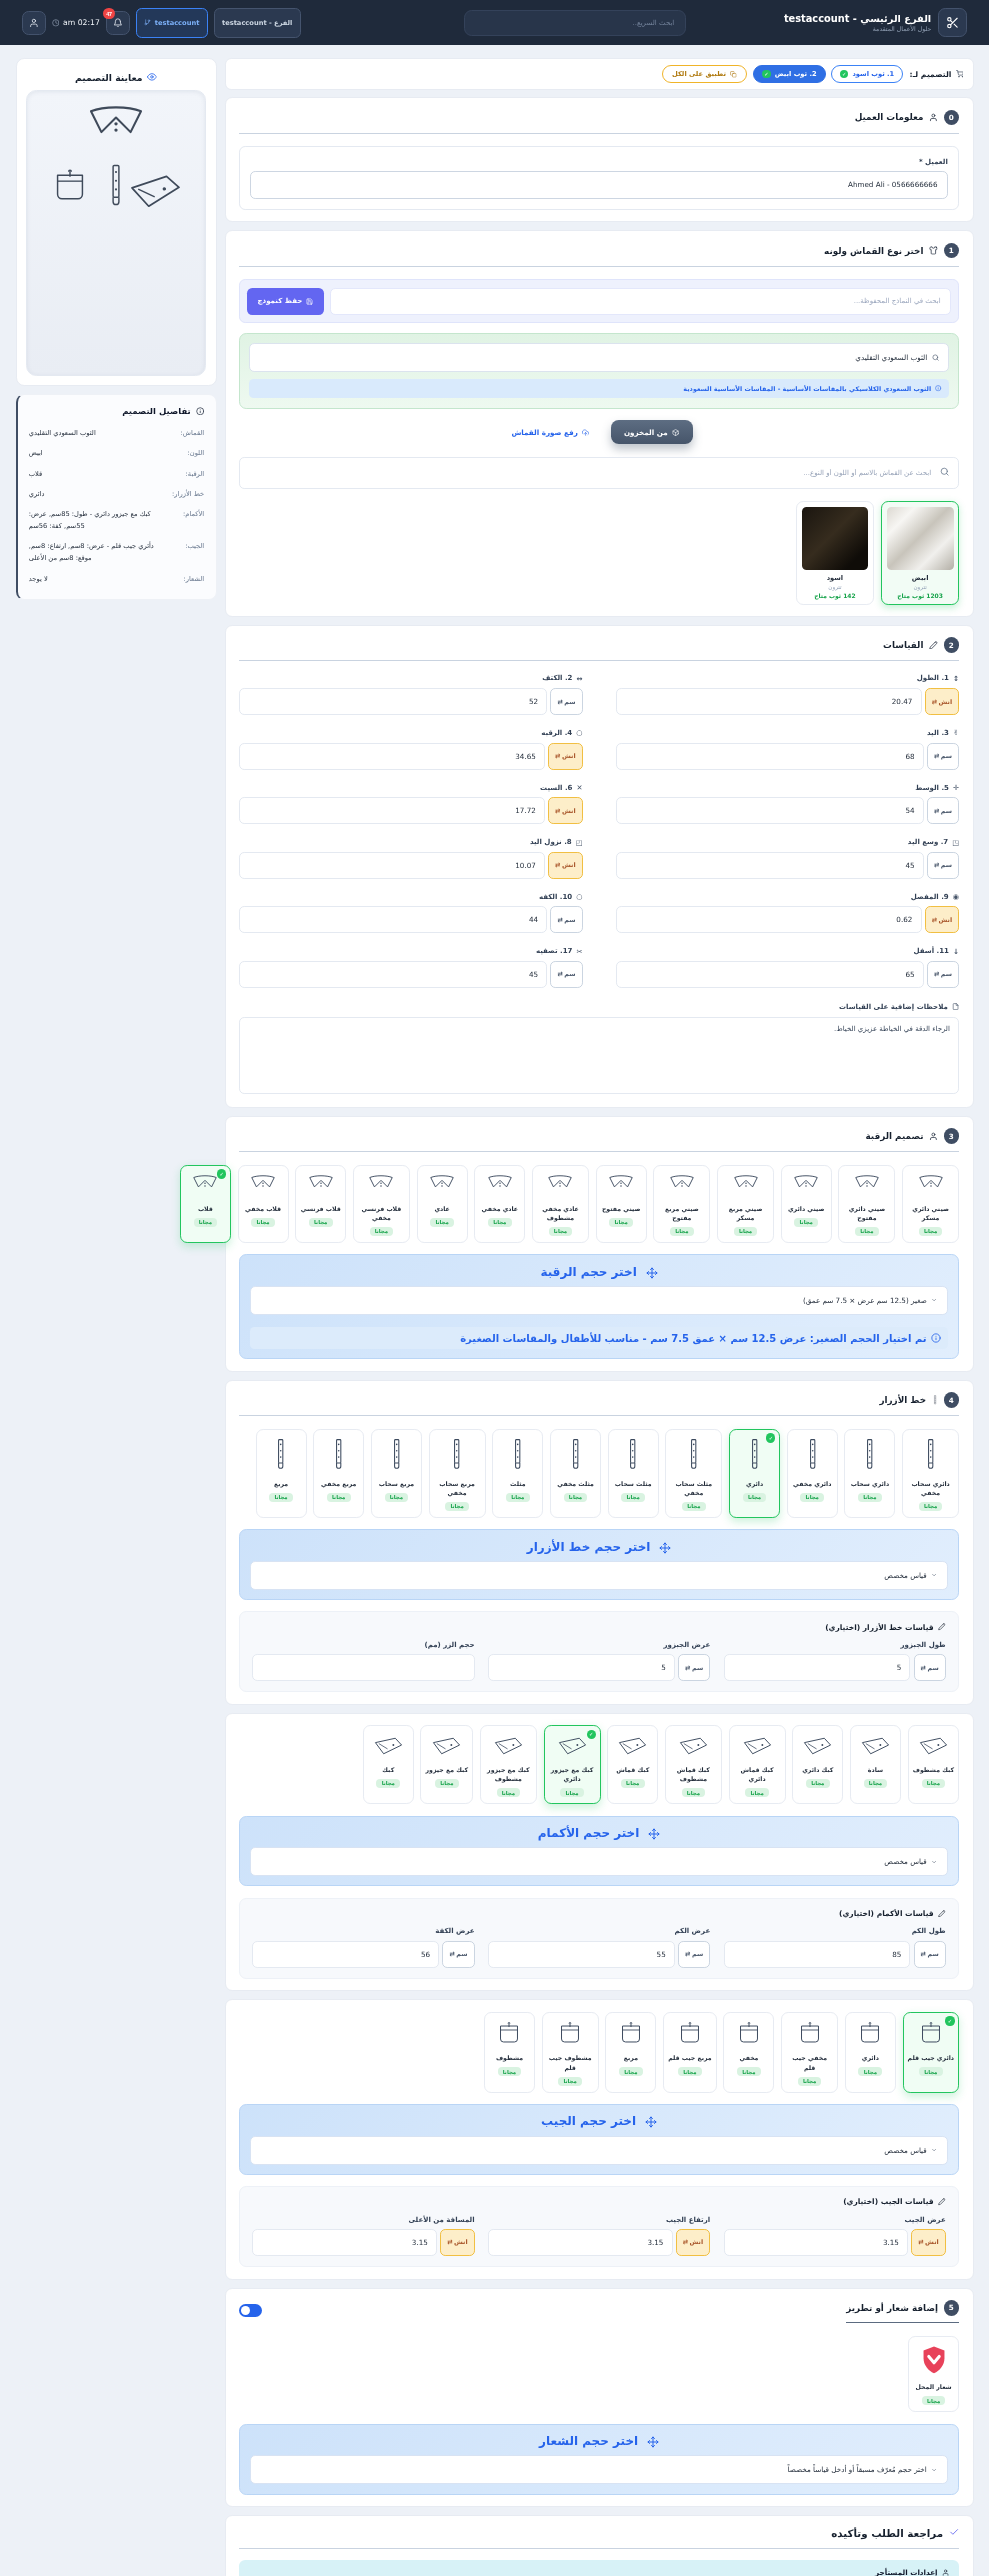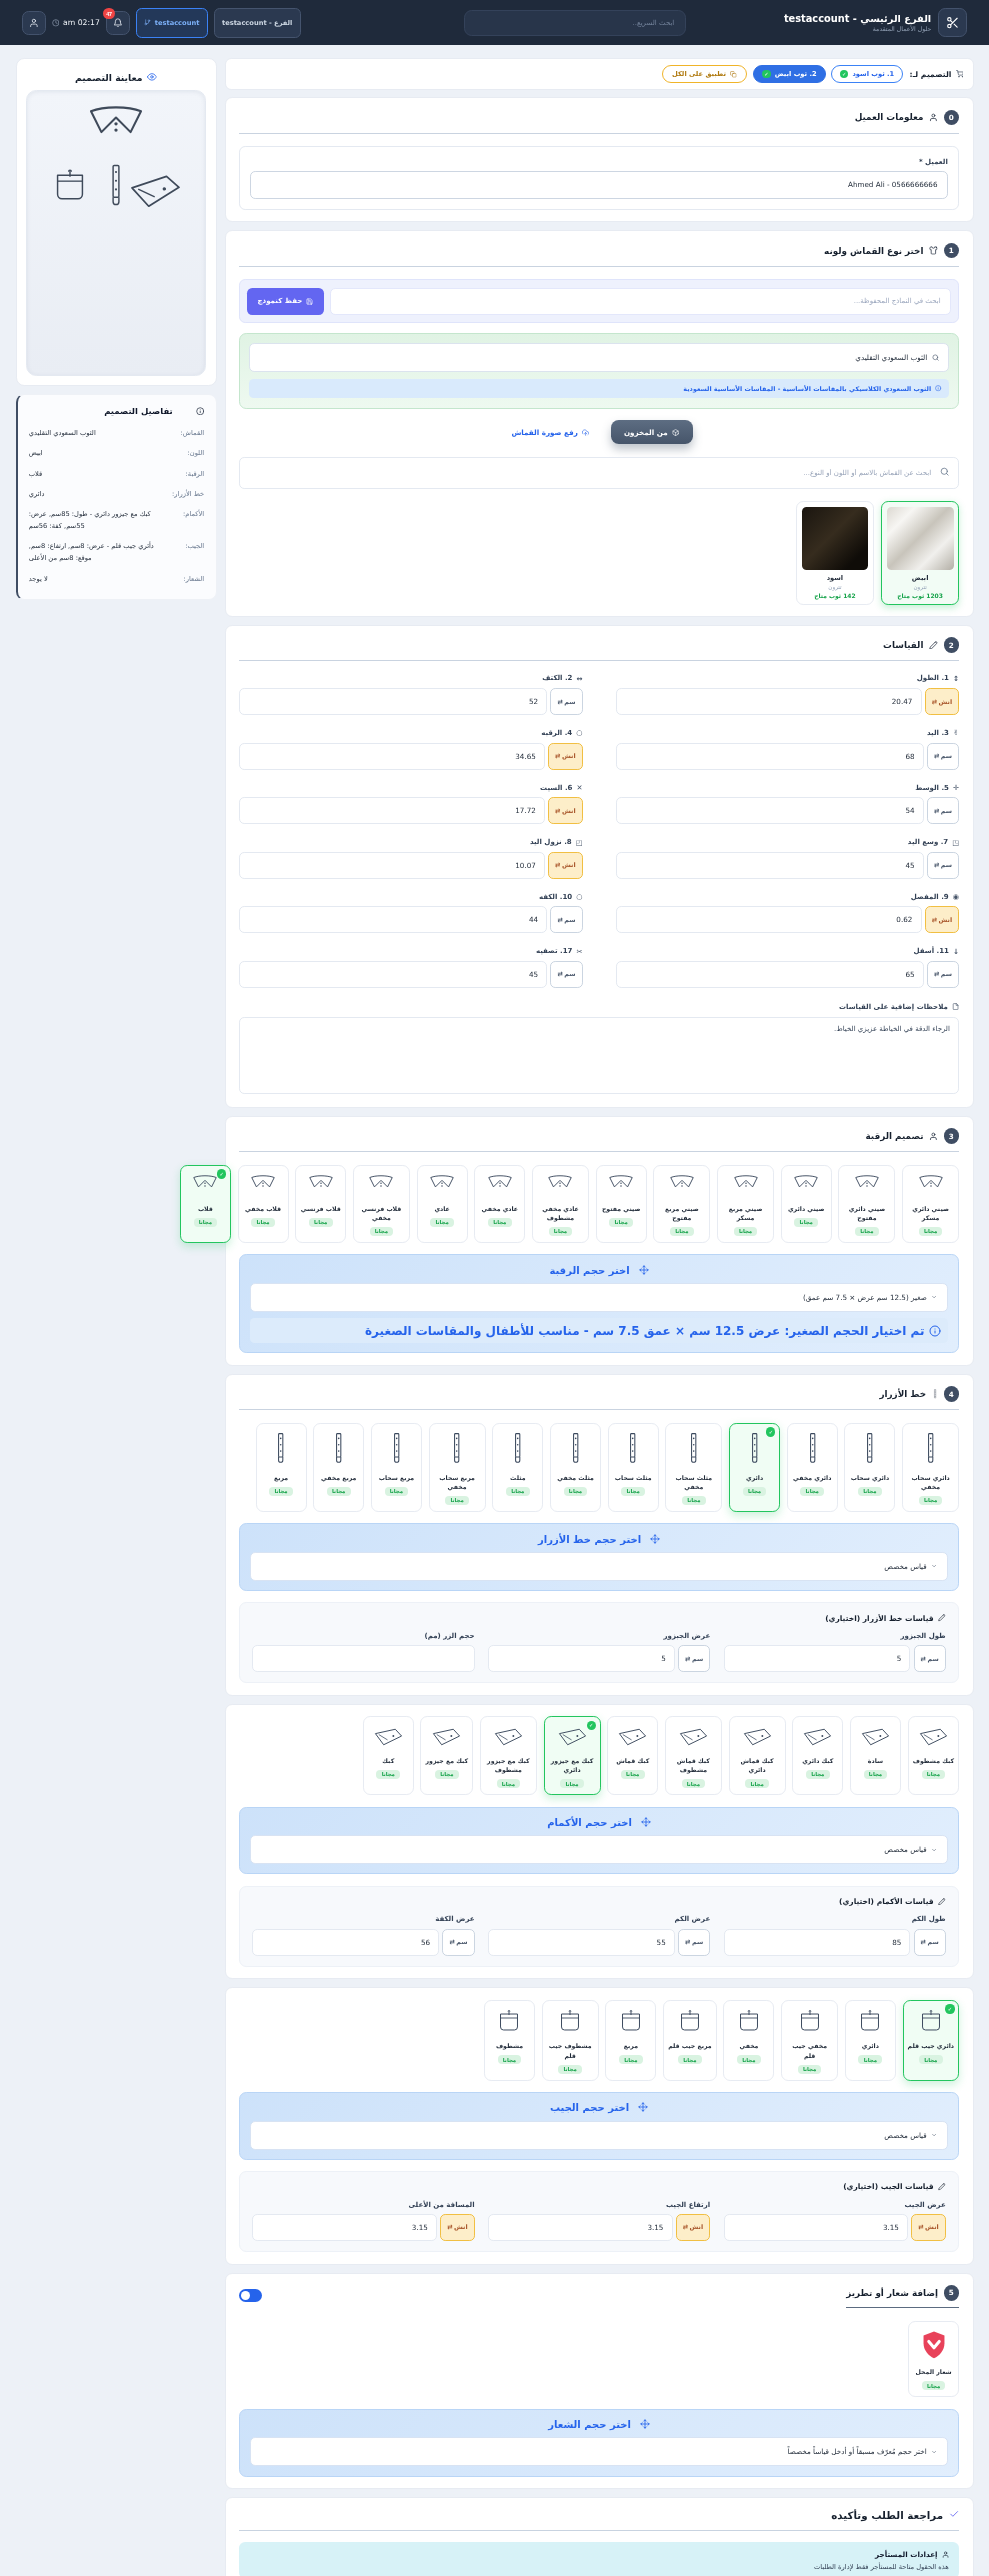--- a/index.html
+++ b/index.html
@@ -85,24 +85,24 @@
   .opt-row{display:flex;gap:6.7px;flex-wrap:nowrap}
   .opt-card{position:relative;min-width:51px;max-width:57px;flex:0 0 auto;border:1px solid #e7ebf2;border-radius:7.2px;background:#fff;padding:8.2px 4.1px 6.2px;text-align:center;display:flex;flex-direction:column;align-items:center;gap:4.6px;cursor:pointer}
   .opt-card.f-selected{border-color:#22c55e;background:#f0fdf4;box-shadow:0 3.1px 8.2px rgba(34,197,94,.22)}
   .opt-check{display:none;position:absolute;top:3.6px;right:3.6px;width:9.3px;height:9.3px;border-radius:50%;background:#22c55e;color:#fff;font-size:5.2px;align-items:center;justify-content:center}
   .f-selected .opt-check{display:flex}
   .opt-g{color:#3c4a5e}
   .opt-label{font-size:6.2px;font-weight:800;color:#1f2937;line-height:1.5;min-height:9.3px}
   .opt-free{background:#d9f3e1;color:#16a34a;font-size:5.4px;font-weight:800;border-radius:4.1px;padding:1.5px 5.2px}
   
   .size-box{background:linear-gradient(135deg,#cde2fa,#e1eefd);border:0.5px solid #b9d5f6;border-radius:7.2px;padding:9.3px 10.3px;margin-top:11.3px}
-  .size-title{color:#2563eb;font-weight:800;font-size:10px;text-align:center;margin-bottom:7.2px;display:flex;align-items:flex-start;justify-content:center;gap:9px}
+  .size-title{color:#2563eb;font-weight:800;font-size:12px;text-align:center;margin-bottom:7.2px;display:flex;align-items:flex-end;justify-content:center;gap:9px}
   .size-select{background:#fff;border:0.5px solid #d8e3f3;border-radius:5.2px;height:29px;display:flex;align-items:center;gap:4.6px;padding:0 9.3px;font-size:7.2px;color:#1f2937;cursor:pointer}
   .size-select .chev{color:#475569;font-size:6.2px;display:flex}
-  .size-info{background:#dcebfb;border-radius:4.6px;padding:5.7px 7.2px;margin-top:6px;color:#2563eb;font-size:12px;font-weight:600;display:flex;align-items:center;gap:4.1px}
+  .size-info{background:#dcebfb;border-radius:4.6px;padding:5.7px 7.2px;margin-top:12px;color:#2563eb;font-size:10px;font-weight:600;display:flex;align-items:center;gap:4.1px}
   
   .custom-box{background:#f7f9fc;border:0.5px solid #edf1f7;border-radius:7.2px;padding:10.3px 12.4px;margin-top:11.3px}
   .custom-title{display:flex;align-items:center;gap:4.6px;font-weight:800;font-size:7.5px;color:#16202e;margin-bottom:9.3px}
   .c-grid{display:grid;grid-template-columns:repeat(3,1fr);column-gap:13.4px}
   
   .logo-head{display:flex;align-items:flex-start;justify-content:space-between;margin-bottom:12.4px}
   .logo-title-wrap{display:flex;align-items:center;gap:5.7px;padding-bottom:6.7px;border-bottom:0.8px solid #5b6b80}
   .switch{width:23px;height:12.4px;border-radius:515px;background:#2563eb;position:relative;border:none;cursor:pointer;flex-shrink:0;margin-top:4.1px}
   .switch::after{content:"";position:absolute;top:1.5px;left:2.1px;width:9.3px;height:9.3px;border-radius:50%;background:#fff}
   
@@ -113,21 +113,21 @@
   .tenant-text{font-size:6.7px;color:#334155}
   .warn-box{background:#fcf3da;border:0.5px solid #f3e3b2;border-radius:6.2px;padding:8.8px 10.3px;margin-bottom:11.3px;font-size:7px;color:#4a3f24;display:flex;gap:4.6px;align-items:flex-start;line-height:1.7}
   .warn-box svg{color:#8a6d1d;flex-shrink:0;margin-top:1.5px}
   
   .side-panel{background:#fff;border:0.5px solid #e7ebf2;border-radius:8.2px;padding:9.3px}
   .preview-title{display:flex;align-items:center;justify-content:center;gap:4.6px;font-weight:800;font-size:9.3px;color:#16202e;padding:3.1px 0 7.2px}
   .preview-title svg{color:#2563eb;font-size:9.8px}
   .preview-box{height:286px;background:linear-gradient(180deg,#f2f5fa,#e9edf4);border:0.5px solid #e4e9f1;border-radius:10.3px;position:relative;box-shadow:inset 0 1px 4.1px rgba(100,116,139,.12)}
   .pv{position:absolute;color:#3f4a5a}
   .side-details{margin-top:8.2px;background:#fbfcfe;border:0.5px solid #eef1f6;border-left:2.6px solid #3f4d63;border-radius:8.2px;padding:10.3px 11.3px}
-  .side-details-title{display:flex;align-items:center;gap:23px;font-weight:800;font-size:8.5px;color:#0f172a;margin-bottom:7.2px}
+  .side-details-title{display:flex;align-items:center;gap:5px;font-weight:800;font-size:8.5px;color:#0f172a;margin-bottom:7.2px}
   .side-details-title svg{color:#1e293b}
   .d-row{display:flex;justify-content:space-between;align-items:flex-start;gap:5.2px;padding:4.1px 0;font-size:6.7px;line-height:1.8}
   .d-label{color:#64748b;white-space:nowrap}
   .d-value{color:#1f2937;text-align:left;max-width:72%}
 </style>
 </head>
 <body>
 
 <svg width="0" height="0" style="position:absolute">
   <defs>

